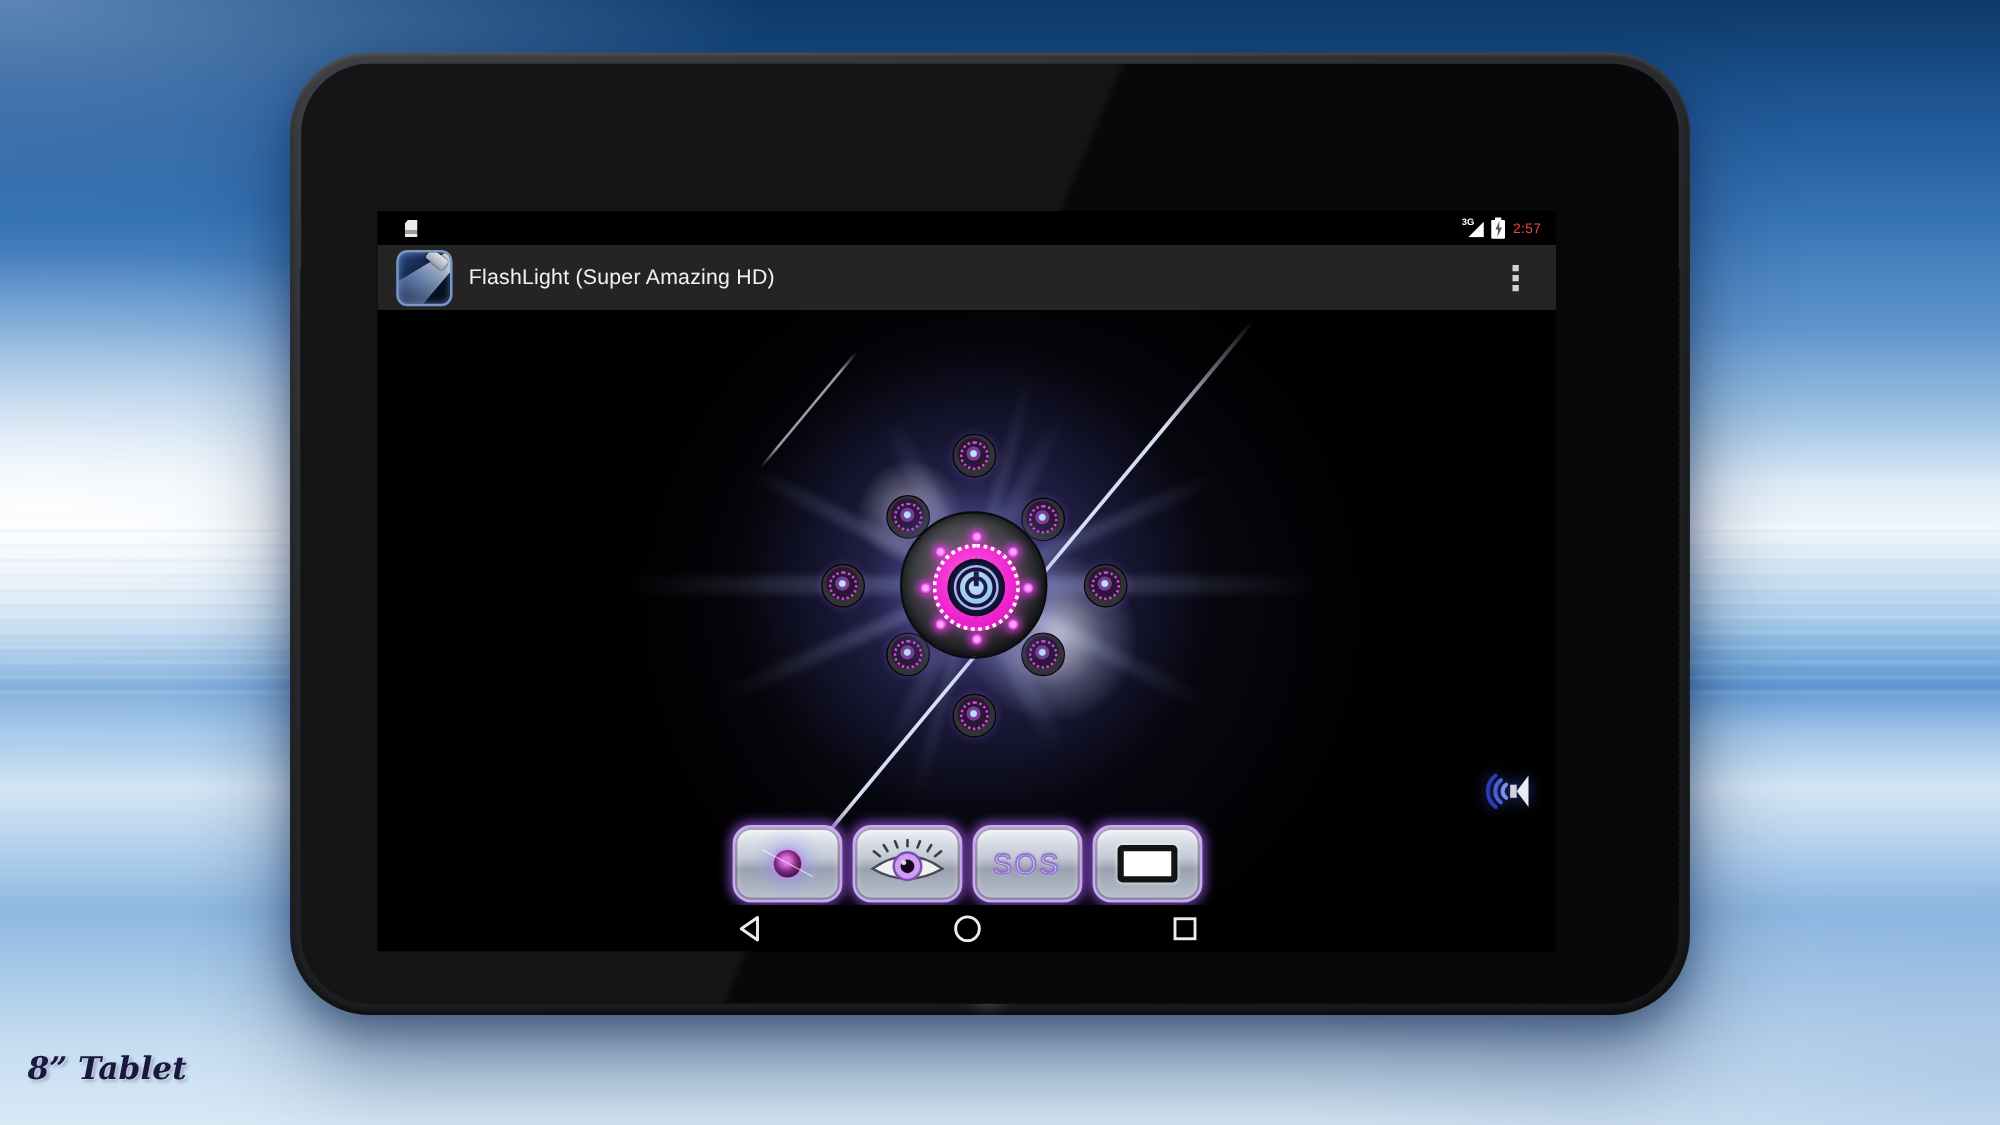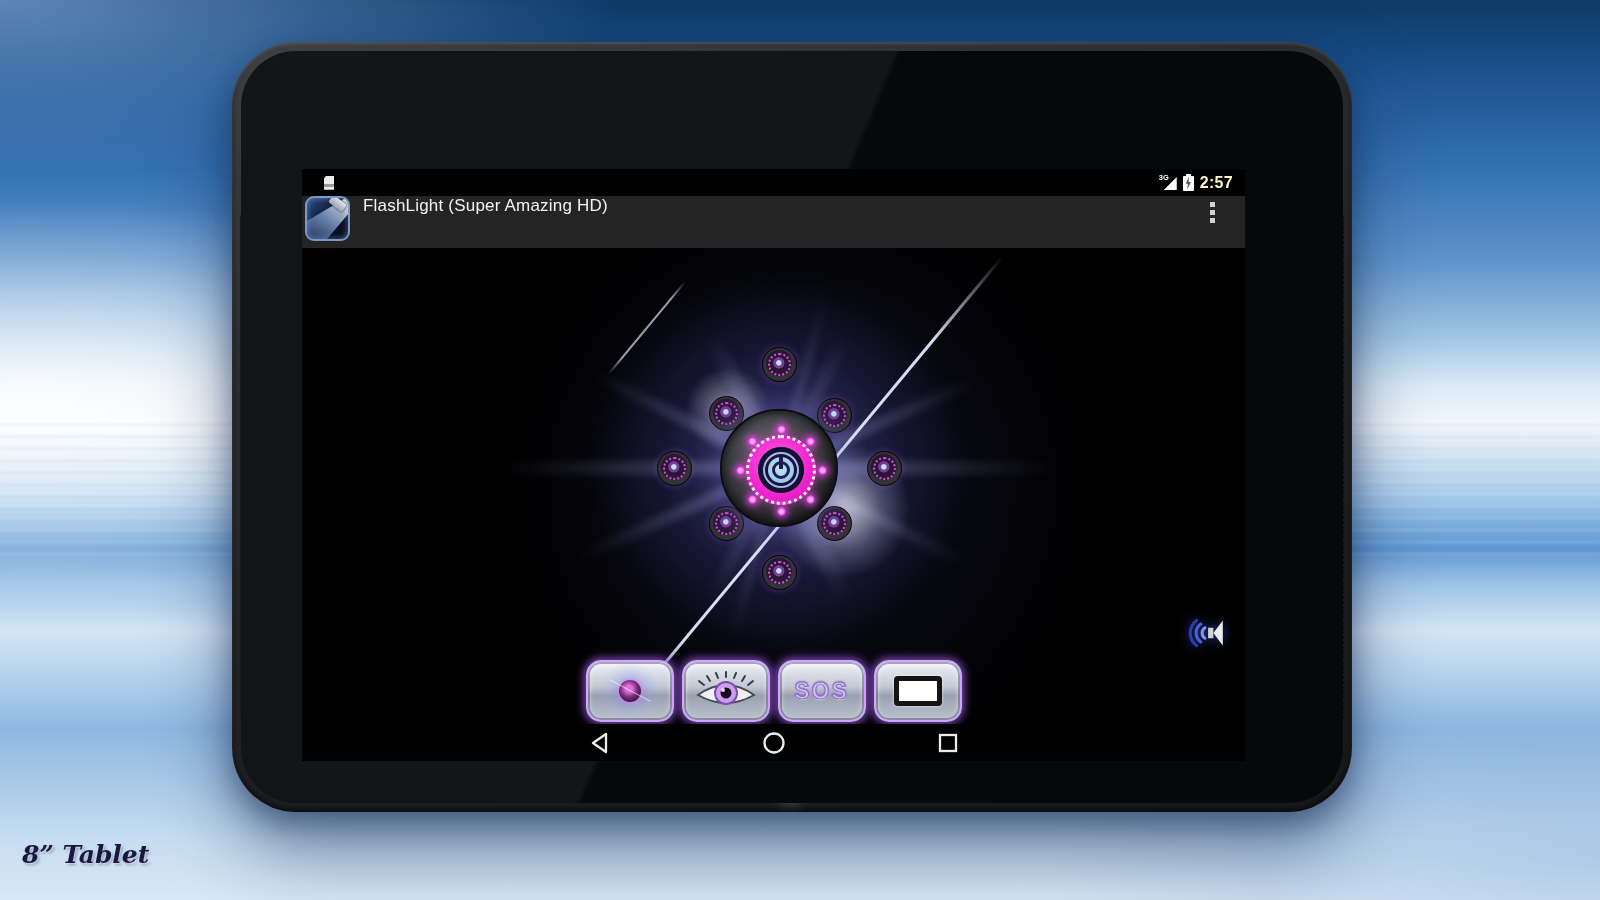--- a/index.html
+++ b/index.html
@@ -55,24 +55,24 @@
     background-image: linear-gradient(#ececec 55%, #9a9aa0 55%, #9a9aa0 80%, #ececec 80%); }
   .status-right { margin-left:auto; display:flex; align-items:center; gap:6px; }
   .signal { position:relative; width:18px; height:17px; }
   .signal .tri { position:absolute; right:0; bottom:1px; width:13px; height:13px; background:#fff;
     clip-path: polygon(100% 0, 100% 100%, 0 100%); }
   .signal .net { position:absolute; left:0; top:-1px; font-size:7.5px; font-weight:bold; color:#fff; letter-spacing:0; }
   .battery { position:relative; width:11px; height:15px; background:#fff; border-radius:1px; margin-top:1px; }
   .battery::before { content:""; position:absolute; top:-2px; left:3px; width:5px; height:2px; background:#fff; }
   .battery .bolt { position:absolute; inset:1px; background:#555;
     clip-path: polygon(58% 0, 22% 55%, 46% 55%, 38% 100%, 80% 42%, 54% 42%); }
-  .clock { color:#fef9c3; font-size:16px; font-weight:bold; letter-spacing:.3px; }
-
-  
-  .action-bar { height:52px; background:#242424; display:flex; padding:0 26px 0 3px; }
+  .clock { color:#ef4444; font-size:11px; font-weight:normal; letter-spacing:.3px; }
+
+  
+  .action-bar { height:52px; background:#242424; display:flex; align-items:center; padding:0 26px 0 15px; }
   .app-icon { position:relative; width:45px; height:45px; border-radius:9px; overflow:hidden;
     background: linear-gradient(135deg,#2a4a80 0%, #16284e 32%, #0a1228 62%, #060a18 100%);
     border:2px solid #7a97c8; box-shadow: inset 0 0 6px rgba(140,180,255,.55); flex:none; }
   .app-icon .beam { position:absolute; top:-4px; right:-6px; width:64px; height:60px;
     background: linear-gradient(225deg, rgba(255,255,255,.95), rgba(165,200,255,.55) 45%, rgba(90,130,220,.12) 80%, rgba(0,0,0,0));
     clip-path: polygon(88% 6%, 100% 22%, 38% 100%, 0 62%); }
   .app-icon .body { position:absolute; top:1px; right:2px; width:17px; height:9px; border-radius:2px;
     background: linear-gradient(#dfe3ea,#9aa1ad); transform: rotate(38deg); box-shadow:0 0 2px #000; }
   .app-title { margin-left:13px; color:#f2f2f2; font-size:17px; letter-spacing:.2px; }
   .overflow { margin-left:auto; display:flex; flex-direction:column; gap:3px; padding:6px 4px; cursor:pointer; }
@@ -128,21 +128,21 @@
     background: linear-gradient(180deg, #eef1f6 0%, #c3c9d4 42%, #99a0af 58%, #bcc3cf 100%);
     box-shadow: 0 0 9px 2px rgba(150,86,224,.85), inset 0 0 0 2px rgba(55,38,85,.4), inset 0 2px 6px rgba(255,255,255,.9);
     display:flex; align-items:center; justify-content:center; position:relative; overflow:hidden; }
   .orb { position:relative; width:60px; height:60px; border-radius:50%;
     background: radial-gradient(circle, rgba(150,160,240,.95) 0 6%, rgba(130,140,230,.5) 18%, rgba(140,150,235,.28) 38%, rgba(150,160,240,.12) 55%, rgba(0,0,0,0) 72%); }
   .orb::before { content:""; position:absolute; inset:19px; border-radius:50%;
     background: radial-gradient(circle at 45% 40%, #e070e0 0 18%, #7a2a7a 48%, #2a0e2a 85%);
     box-shadow: 0 0 5px 1px rgba(225,125,255,.85); }
   .orb::after { content:""; position:absolute; left:7px; top:29px; width:46px; height:1px;
     background: rgba(255,255,255,.55); transform: rotate(28deg); }
-  .sos-label { font-size:23px; font-weight:bold; letter-spacing:2px; color:#cfc0f2;
+  .sos-label { font-size:23px; font-weight:normal; letter-spacing:2px; color:#cfc0f2;
     -webkit-text-stroke:1.2px #8f6fd0; text-shadow: 0 1px 1px rgba(255,255,255,.8), 0 -1px 2px rgba(80,50,140,.5); }
   .screen-icon { width:48px; height:30px; background:#fff; border:5px solid #141414; border-radius:4px;
     box-shadow: 0 0 3px rgba(255,255,255,.8); }
 
   
   .nav-bar { height:37px; background:#000; display:flex; align-items:center; justify-content:center; gap:134px; }
   .nav-btn { display:flex; align-items:center; justify-content:center; width:40px; height:30px; cursor:pointer; }
 </style>
 </head>
 <body>

